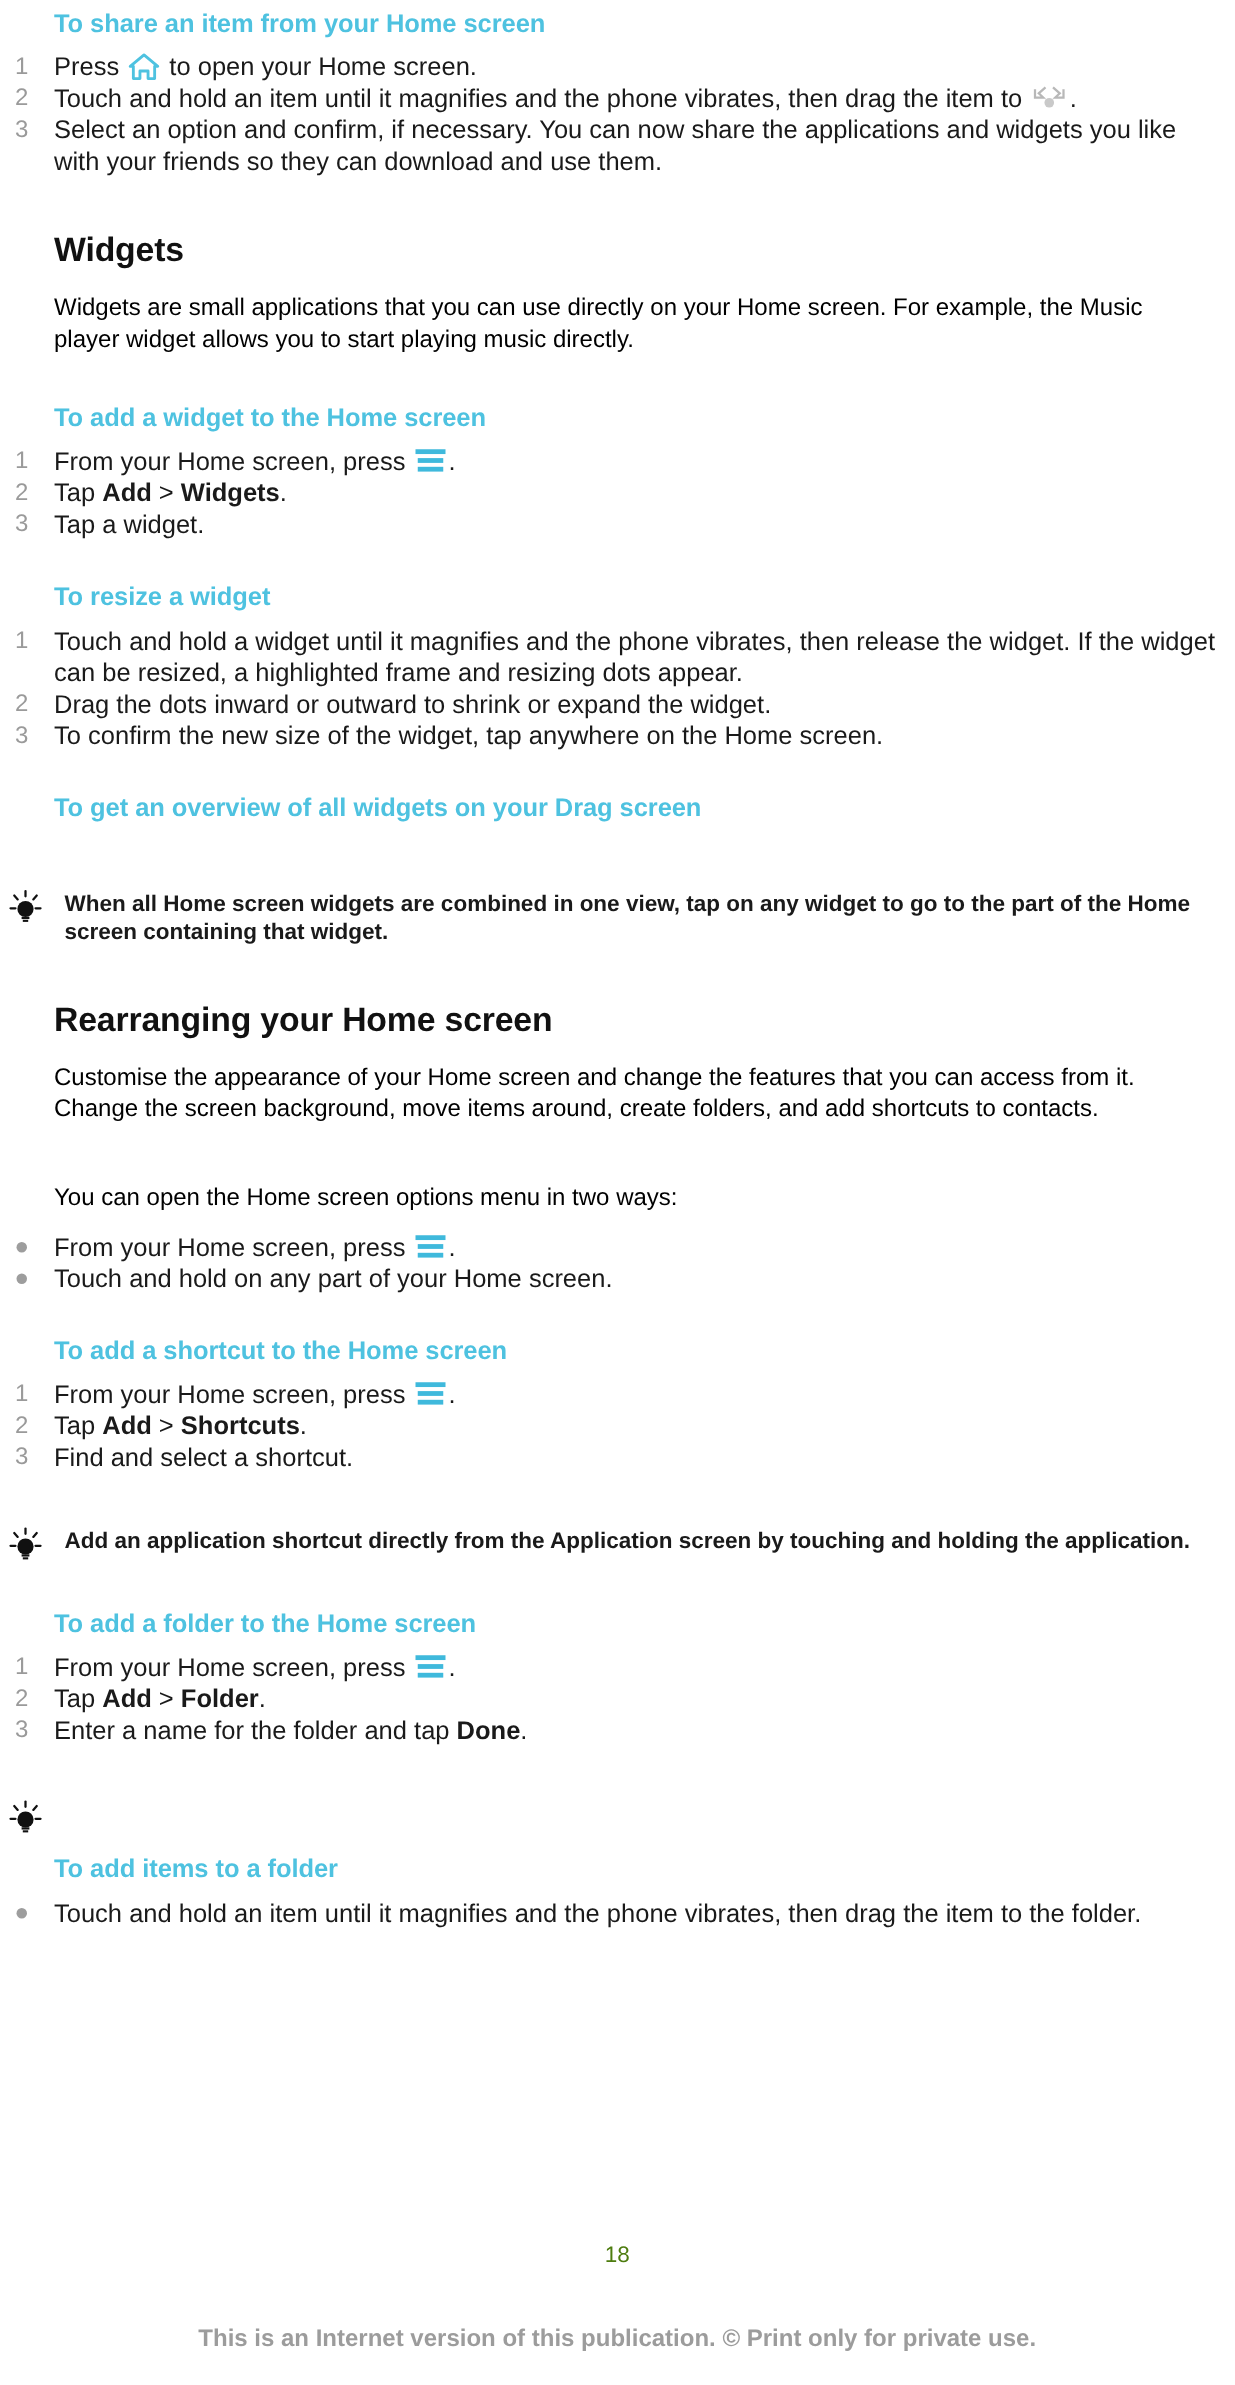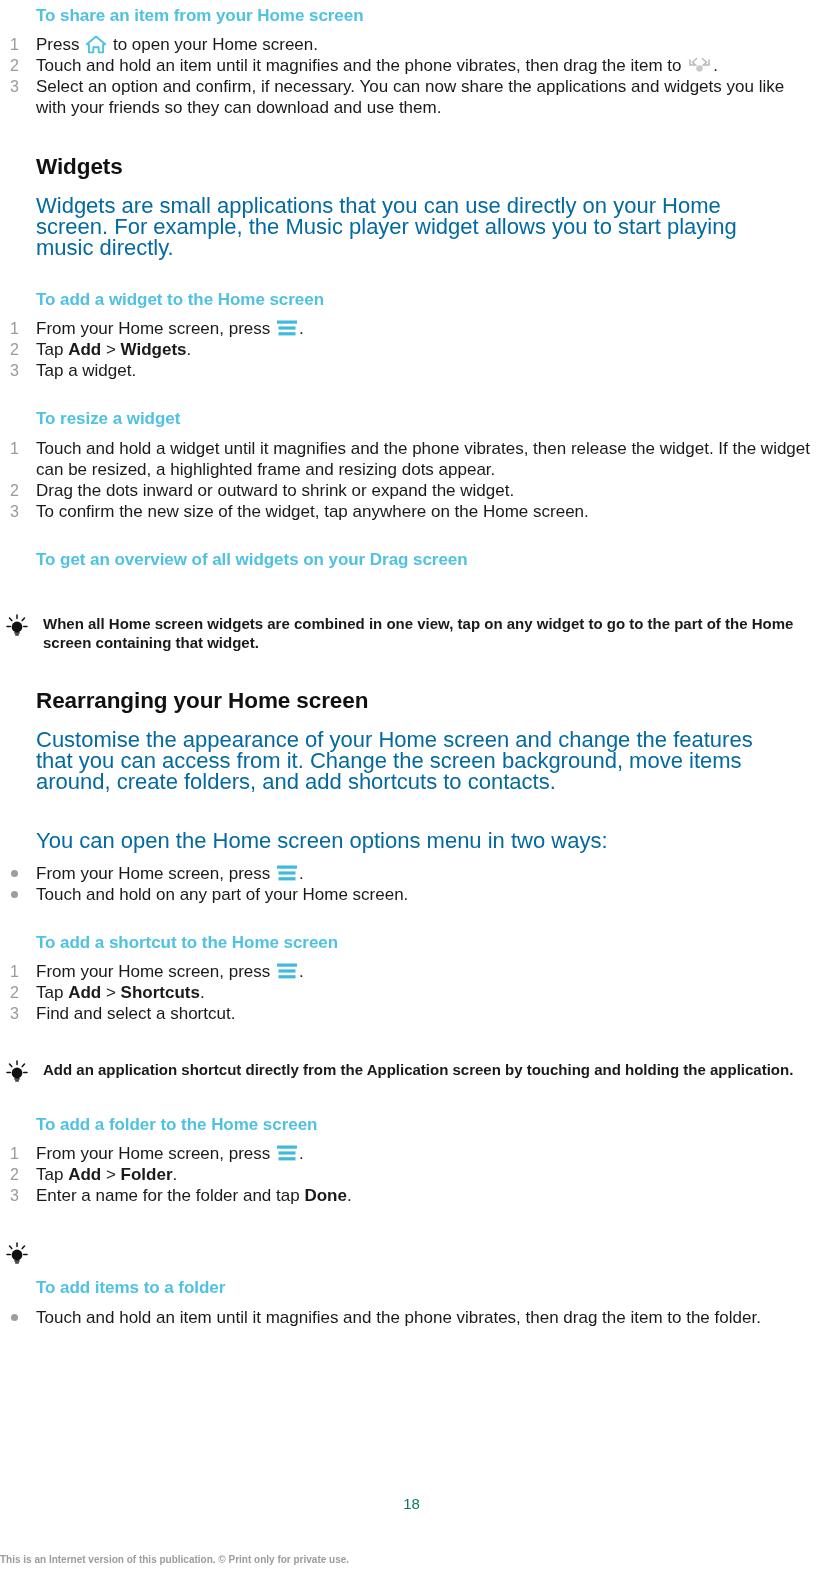--- a/index.html
+++ b/index.html
@@ -45,23 +45,23 @@
     font-weight: bold;
     color: #4ec2e0;
     margin: 0;
     padding: 0 0 0 36px;
     line-height: 1.2;
     letter-spacing: -0.05px;
   }
 
   
   .para {
-    font-size: 22px;
+    font-size: 16px;
     line-height: 21px;
-    color: #0369a1;
+    color: #000000;
     margin: 0;
     padding: 0 36px 0 36px;
     max-width: 790px;
   }
 
   
   ol.steps, ul.bullets {
     margin: 0;
     padding: 0;
     list-style: none;
@@ -138,31 +138,32 @@
   .sp-32 { height: 32px; }
   .sp-36 { height: 36px; }
 
   
   .page-number {
     position: absolute;
     left: 0;
     right: 0;
     top: 1495px;
     text-align: center;
-    color: #0f766e;
+    color: #4d7c0f;
     font-size: 15px;
     line-height: 18px;
   }
   .footer-note {
     position: absolute;
     left: 0;
     right: 0;
     top: 1552px;
+    text-align: center;
     color: #9c9c9c;
-    font-size: 10px;
+    font-size: 16px;
     font-weight: bold;
     line-height: 15px;
   }
 </style>
 </head>
 <body>
 
 <div class="page">
   <div class="content">
 

